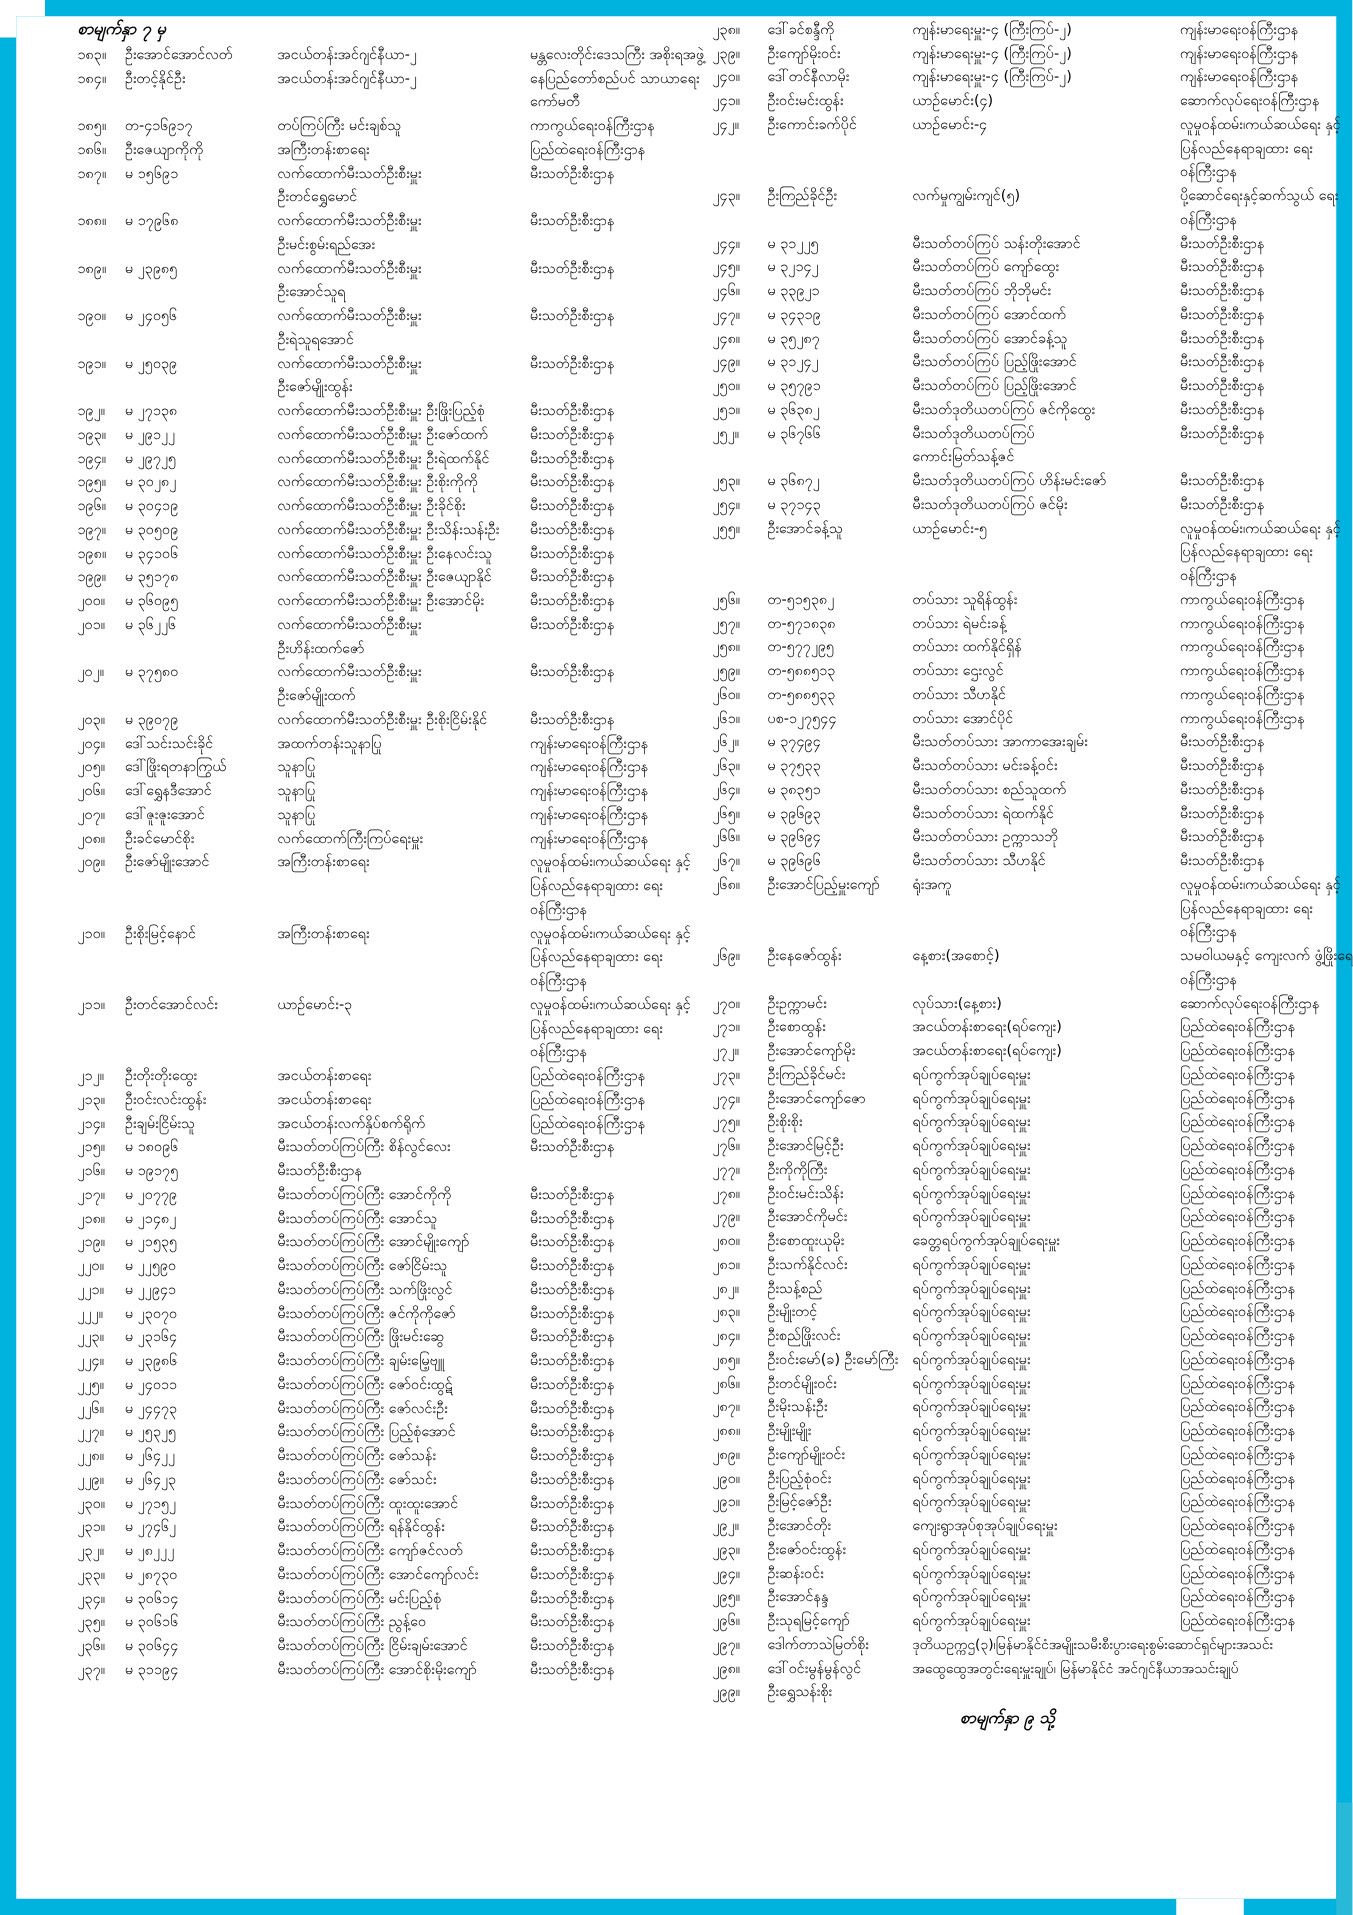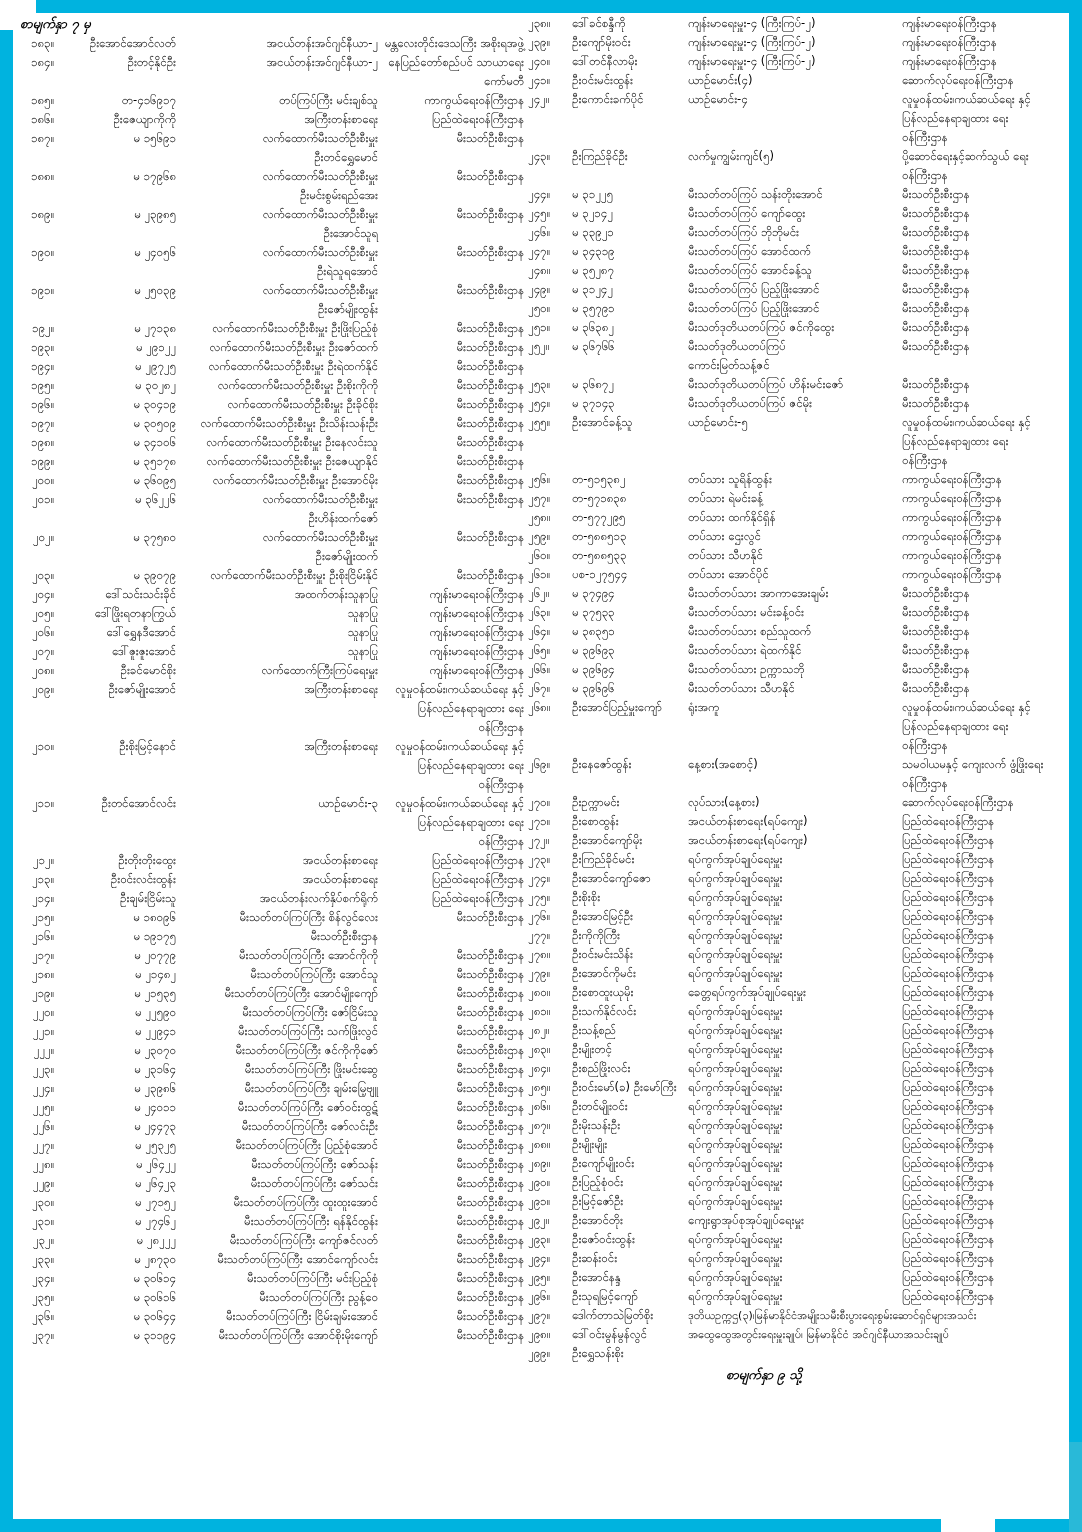--- a/index.html
+++ b/index.html
@@ -8,26 +8,26 @@
     font-family:"DejaVu Sans", sans-serif;color:#000;overflow:hidden;
   }
   .frame{position:absolute;inset:0;border:13px solid #00b3df;pointer-events:none;box-sizing:border-box;}
   .notch-tl-top{position:absolute;left:0;top:0;width:36px;height:13px;background:#fff;}
   .notch-tl-side{position:absolute;left:0;top:0;width:13px;height:30px;background:#fff;}
   .notch-bottom{position:absolute;left:941px;bottom:0;width:54px;height:13px;background:#fff;}
   .seg-right{position:absolute;right:0;bottom:0;width:13px;height:90px;background:#29b9d8;}
   .content{position:absolute;left:20px;top:14px;width:1046px;}
   .cols{display:flex;align-items:flex-start;}
   .col{display:block;}
-  .col-left{width:508px;}
+  .col-left{width:508px;margin-left:42px;}
   .col-right{width:520px;}
   .page-note{font-style:italic;font-weight:bold;font-size:13px;line-height:20px;}
   .footer-note{text-align:center;padding-right:48px;margin-top:2px;}
   .row{display:grid;align-items:start;font-size:11.5px;line-height:19px;}
-  .col-left .row{grid-template-columns:38px 122px 202px 146px;text-align:right;}
+  .col-left .row{grid-template-columns:38px 122px 202px 146px;}
   .col-right .row{grid-template-columns:44px 116px 214px 146px;}
   .cell{white-space:pre-line;padding-right:4px;box-sizing:border-box;}
   .num{white-space:nowrap;}
   .row.wide .pos{grid-column:3 / 5;font-size:11px;}
 </style>
 </head>
 <body>
 
 <div class="frame"></div>
 <div class="notch-tl-top"></div>

